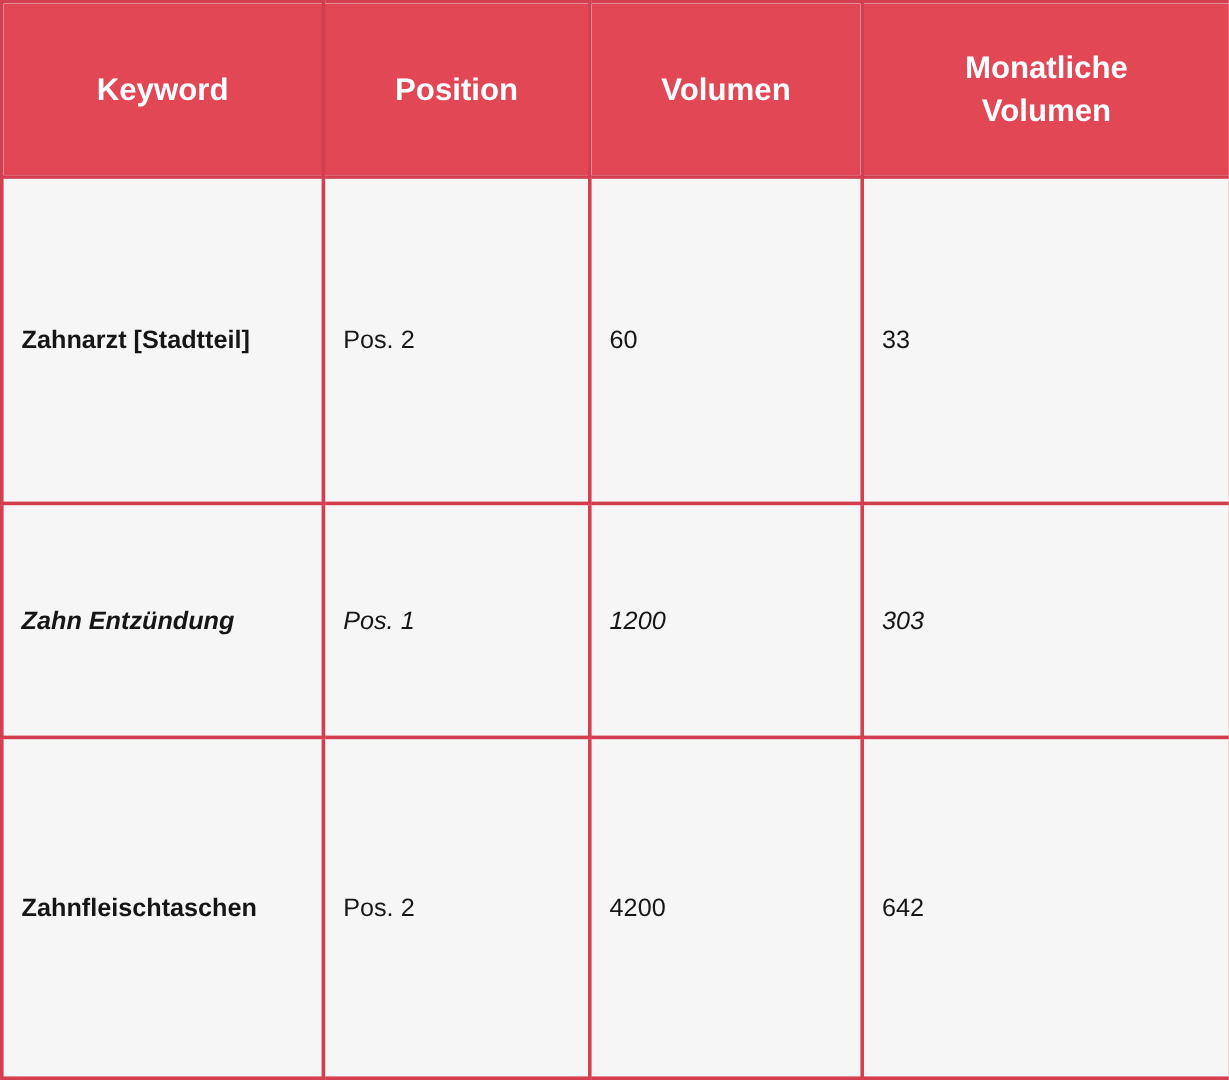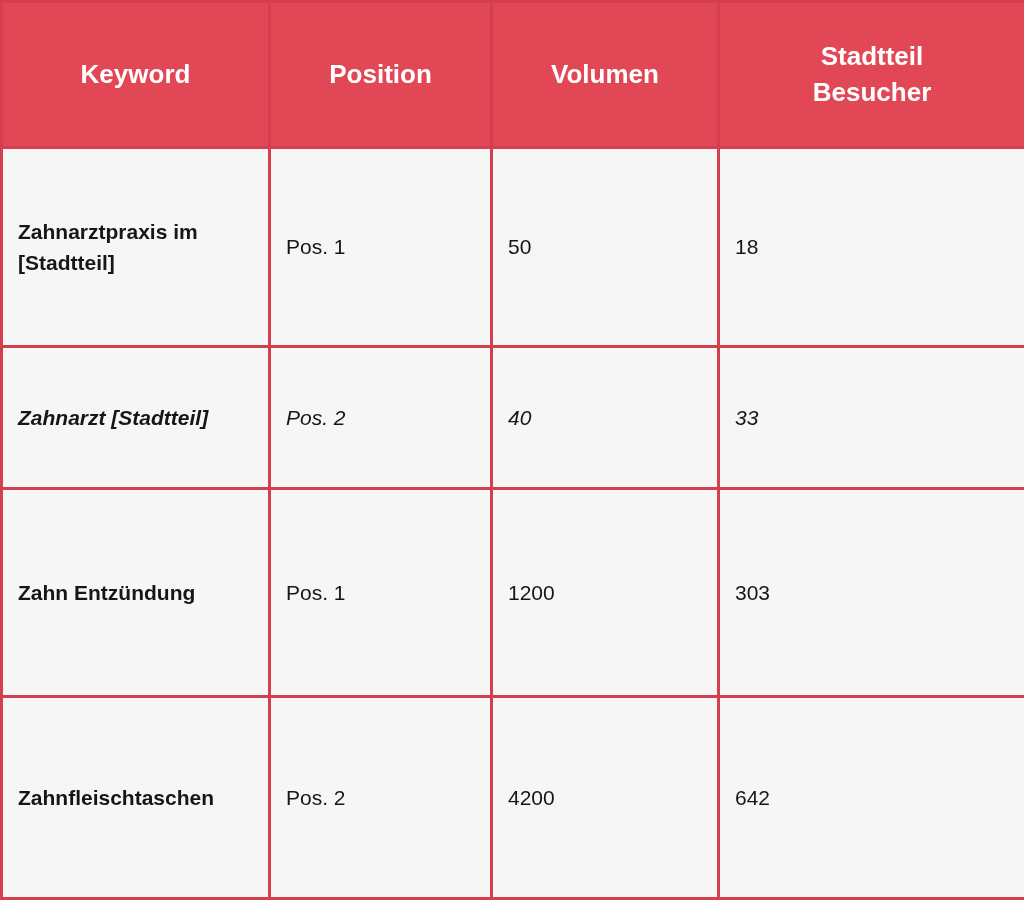--- a/index.html
+++ b/index.html
@@ -66,34 +66,28 @@
     <col style="width:268px">
     <col style="width:222px">
     <col style="width:227px">
     <col style="width:307px">
   </colgroup>
   <thead>
     <tr>
       <th><span class="hdr-wrap">Keyword</span></th>
       <th><span class="hdr-wrap">Position</span></th>
       <th><span class="hdr-wrap">Volumen</span></th>
-      <th><span class="hdr-wrap">Stadtteil Besucher</span></th>
+      <th><span class="hdr-wrap">Monatliche Volumen</span></th>
     </tr>
   </thead>
   <tbody>
     <tr>
-      <td class="col-keyword">Zahnarztpraxis im [Stadtteil]</td>
-      <td>Pos. 1</td>
-      <td>50</td>
-      <td>18</td>
-    </tr>
-    <tr>
       <td class="col-keyword">Zahnarzt [Stadtteil]</td>
       <td>Pos. 2</td>
-      <td>40</td>
+      <td>60</td>
       <td>33</td>
     </tr>
     <tr>
       <td class="col-keyword">Zahn Entzündung</td>
       <td>Pos. 1</td>
       <td>1200</td>
       <td>303</td>
     </tr>
     <tr>
       <td class="col-keyword">Zahnfleischtaschen</td>

